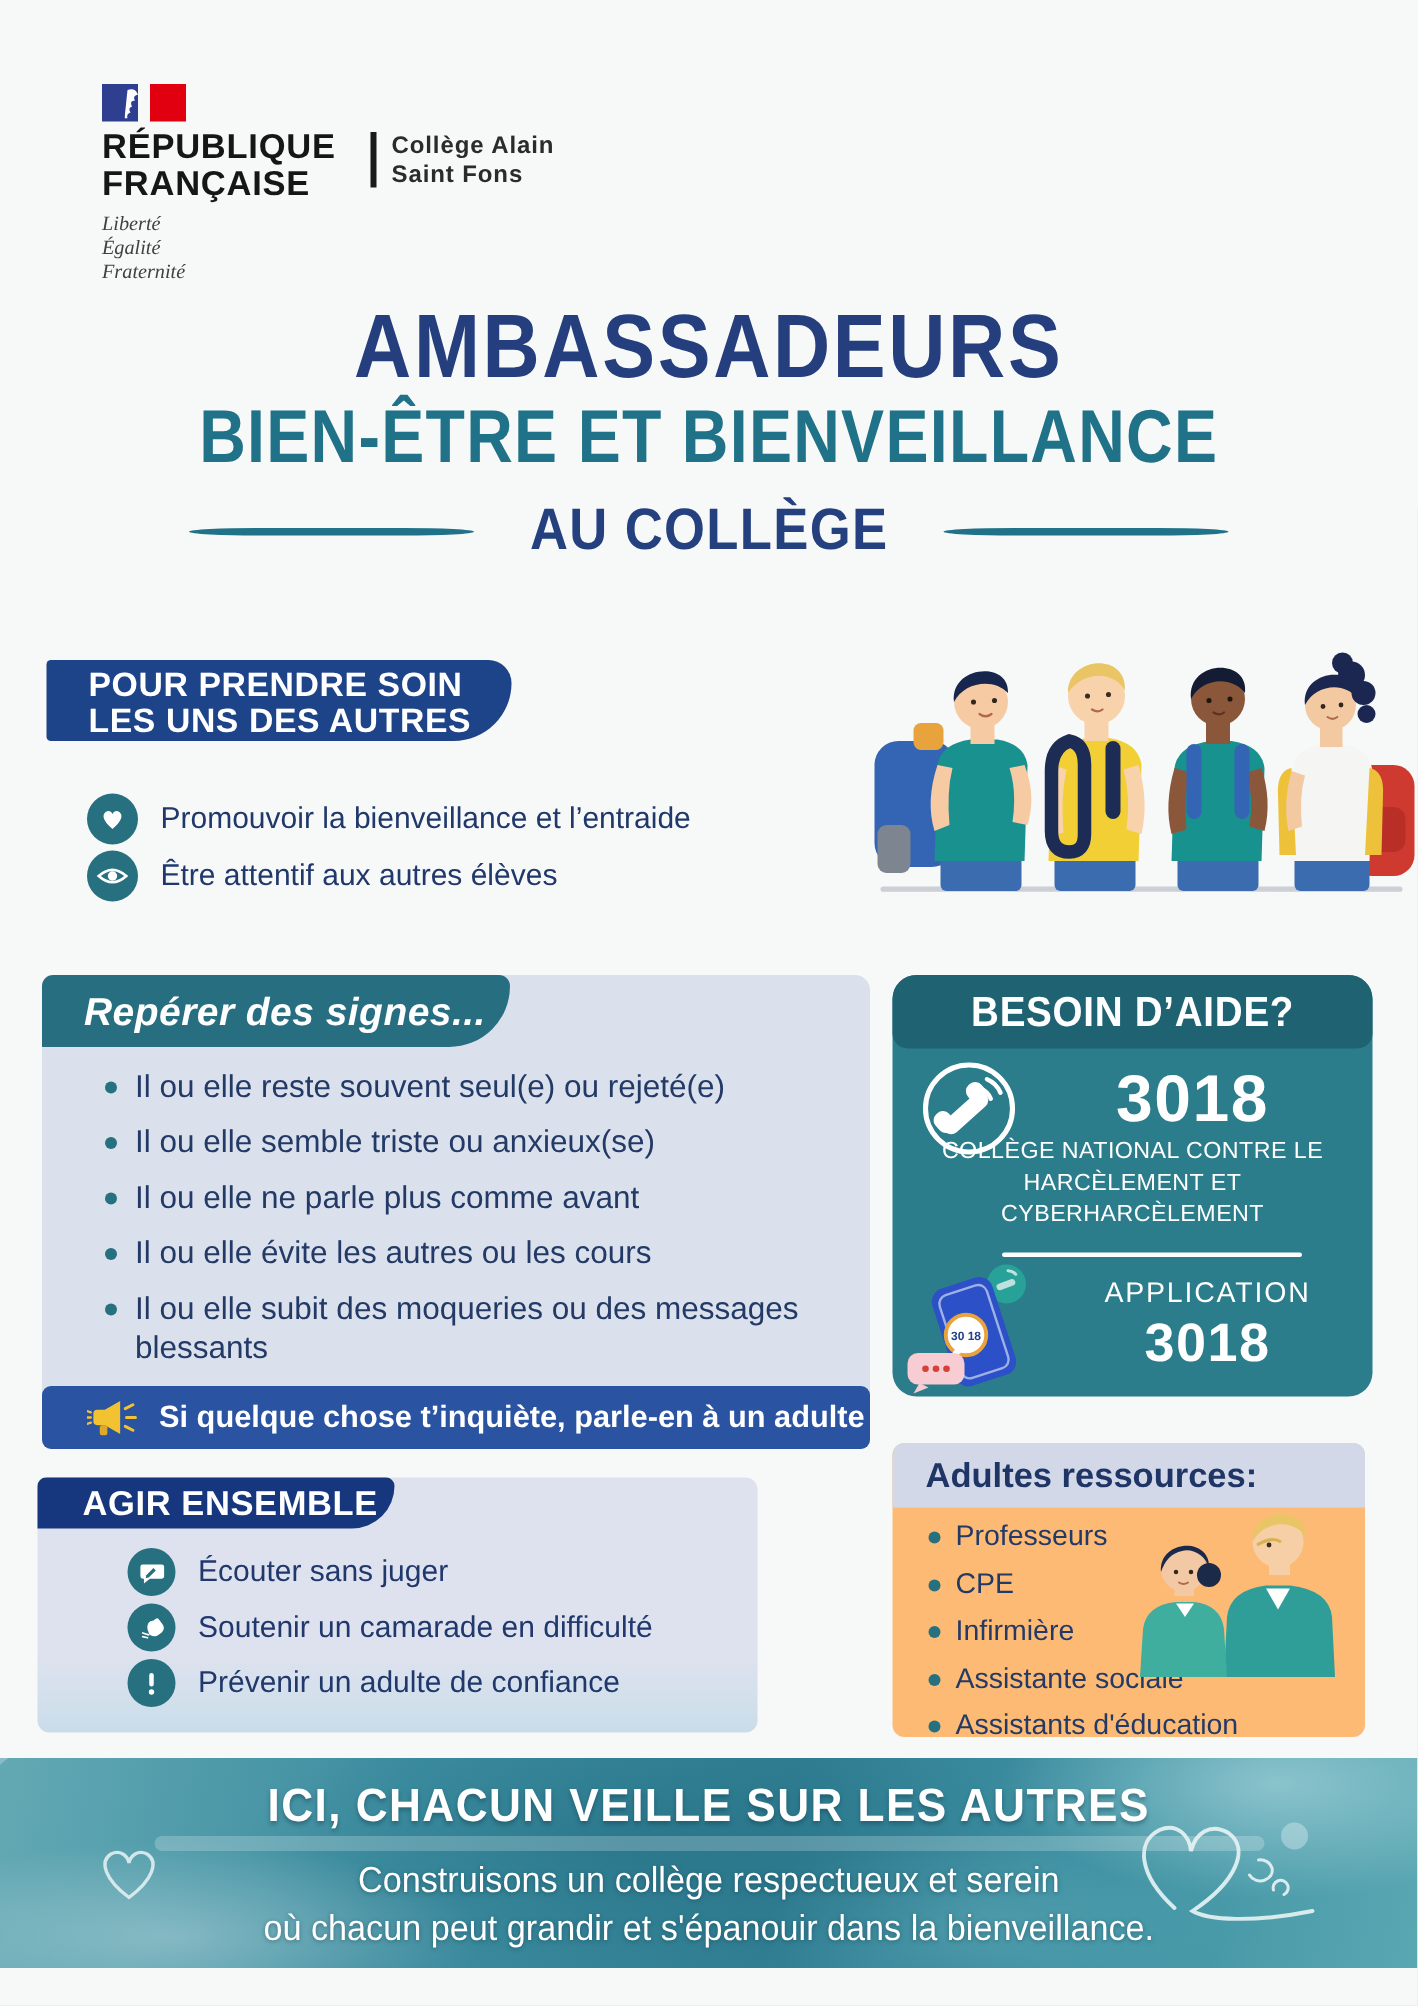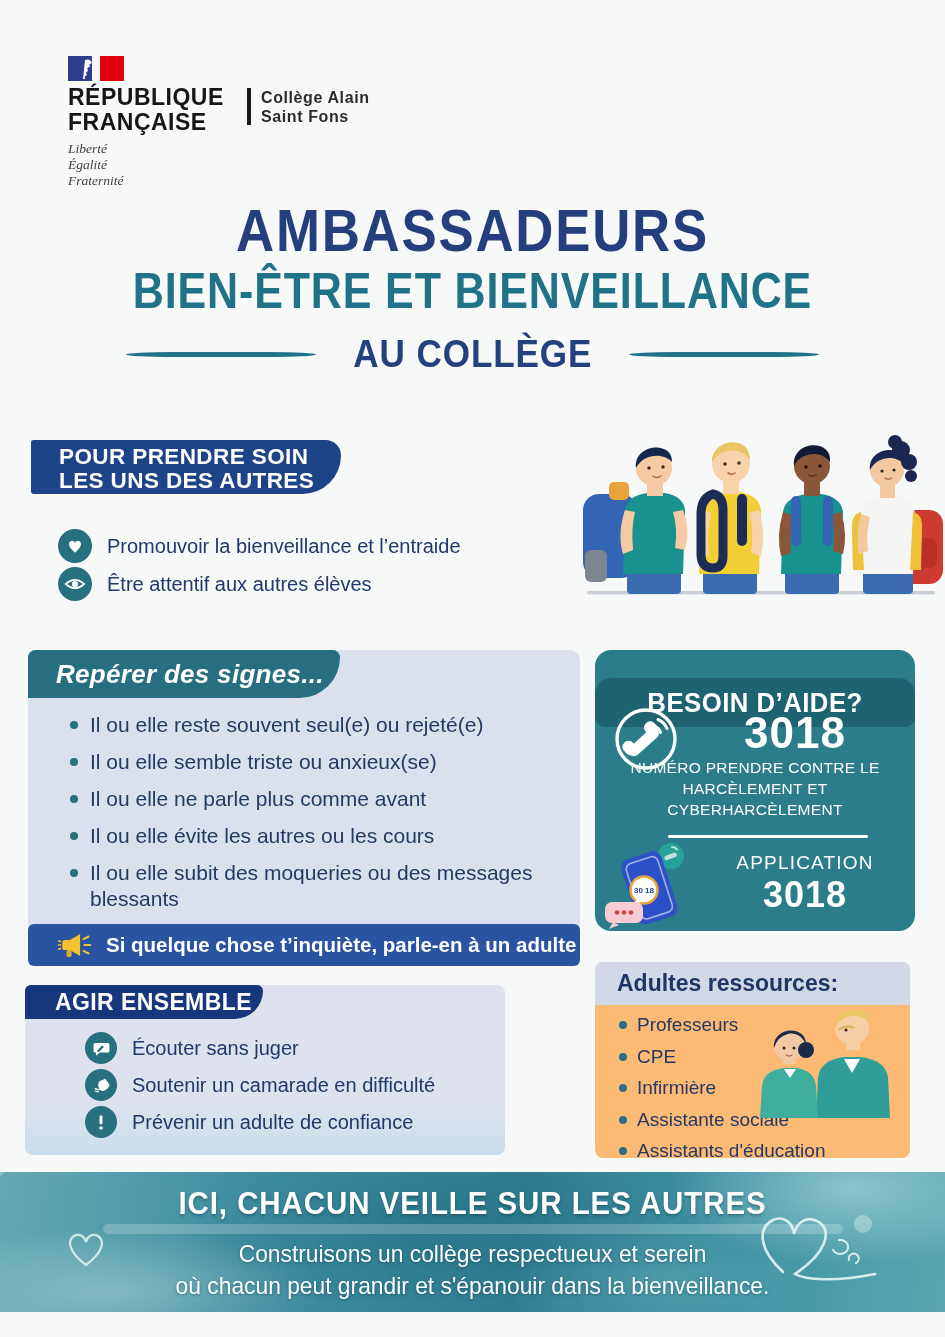--- a/index.html
+++ b/index.html
@@ -67,21 +67,21 @@
     display:flex; align-items:center; padding-left:30px; letter-spacing:0.4px; }
   .act-list { position:absolute; left:60px; top:48px; width:420px; }
   .act-list .icon-row { margin-bottom:7px; }
   .act-list .bullet-icon { flex:0 0 32px; height:32px; }
 
   
   .help-card { position:absolute; left:595px; top:650px; width:320px; height:281px;
     background:#2b7d8b; border-radius:16px; color:#fff; }
   .help-head { position:absolute; left:0; top:0; width:320px; height:49px; background:#1f6373;
     border-radius:16px 16px 10px 10px; display:flex; align-items:center; justify-content:center;
-    font-size:28px; font-weight:bold; letter-spacing:0.5px; transform-origin:center;margin-top:28px; }
+    font-size:28px; font-weight:bold; letter-spacing:0.5px; transform-origin:center; }
   .help-head span { transform:scaleX(0.92); display:inline-block; }
   .phone-circle { position:absolute; left:18px; top:56px; }
   .help-number { position:absolute; left:100px; top:58px; width:200px; text-align:center;
     font-size:44px; font-weight:bold; letter-spacing:1px; }
   .help-caption { position:absolute; left:15px; top:107px; width:290px; text-align:center;
     font-size:15.5px; line-height:21px; letter-spacing:0.3px; }
   .help-divider { position:absolute; left:73px; top:185px; width:200px; height:3px; background:#fff; border-radius:2px; }
   .app-illo { position:absolute; left:6px; top:190px; }
   .app-label { position:absolute; left:110px; top:202px; width:200px; text-align:center; font-size:19px; letter-spacing:1.2px; }
   .app-number { position:absolute; left:110px; top:224px; width:200px; text-align:center; font-size:36px; font-weight:bold; letter-spacing:1px; }
@@ -309,21 +309,21 @@
     <svg class="phone-circle" width="66" height="66" viewBox="0 0 66 66">
       <circle cx="33" cy="33" r="29" fill="none" stroke="#fff" stroke-width="3.4"></circle>
       <g transform="rotate(-42 30 36)">
         <rect x="12" y="31" width="37" height="11" rx="5.5" fill="#fff"></rect>
         <rect x="10" y="24" width="12" height="15" rx="5.5" fill="#fff"></rect>
         <rect x="39" y="24" width="12" height="15" rx="5.5" fill="#fff"></rect>
       </g>
       <path d="M41,20 a11,11 0 0 1 6.5,6.5 M45,13.5 a17,17 0 0 1 9,9" fill="none" stroke="#fff" stroke-width="3" stroke-linecap="round"></path>
     </svg>
     <div class="help-number">3018</div>
-    <div class="help-caption">NUMÉRO PRENDRE CONTRE LE HARCÈLEMENT ET CYBERHARCÈLEMENT</div>
+    <div class="help-caption">COLLÈGE NATIONAL CONTRE LE HARCÈLEMENT ET CYBERHARCÈLEMENT</div>
     <div class="help-divider"></div>
     <svg class="app-illo" width="100" height="92" viewBox="0 0 100 92">
       <circle cx="70" cy="16" r="13" fill="#28a198"></circle>
       <g transform="rotate(-20 70 16)" opacity="0.9">
         <rect x="63" y="14" width="13" height="4.5" rx="2.2" fill="#cfe9e6"></rect>
         <path d="M74,8 a7,7 0 0 1 4,4" stroke="#cfe9e6" stroke-width="2" fill="none" stroke-linecap="round"></path>
       </g>
       <g transform="rotate(-18 48 50)">
         <rect x="28" y="14" width="42" height="68" rx="9" fill="#2b50c8"></rect>
         <rect x="32.5" y="19" width="33" height="58" rx="6" fill="none" stroke="rgba(255,255,255,0.55)" stroke-width="1.6"></rect>

